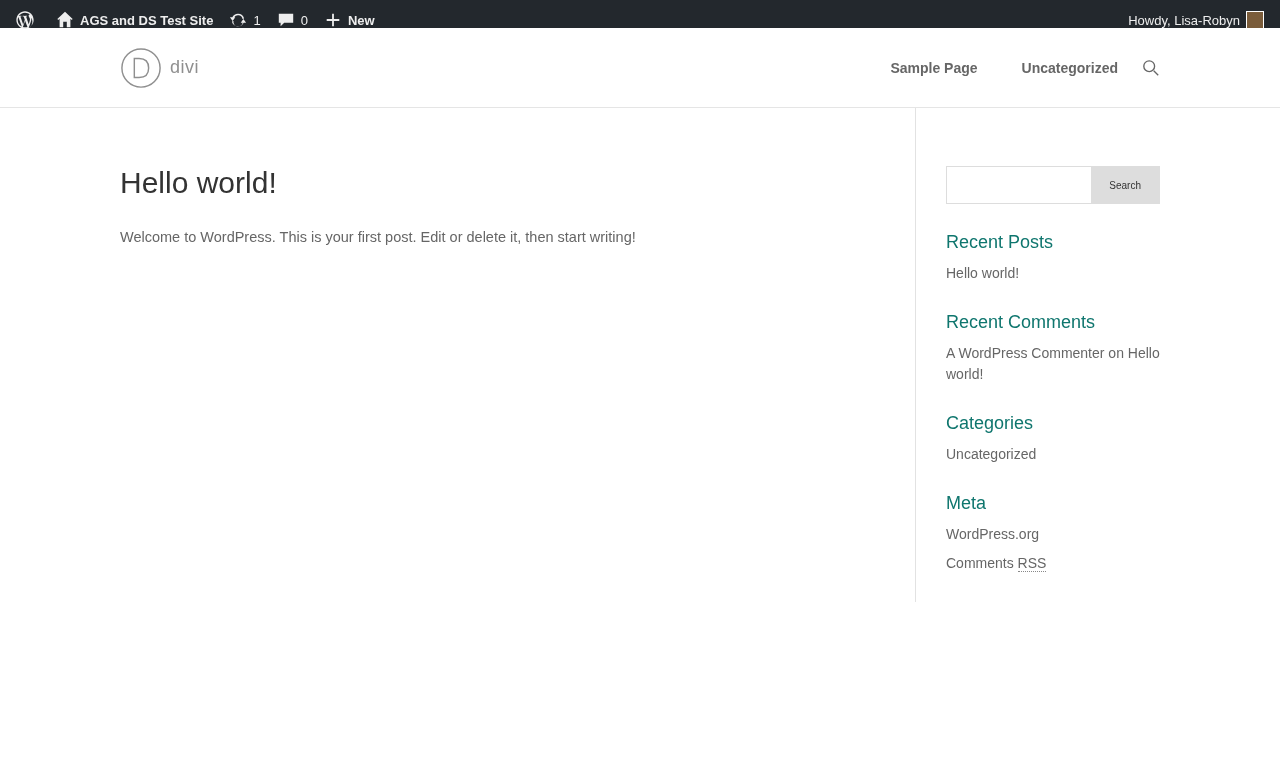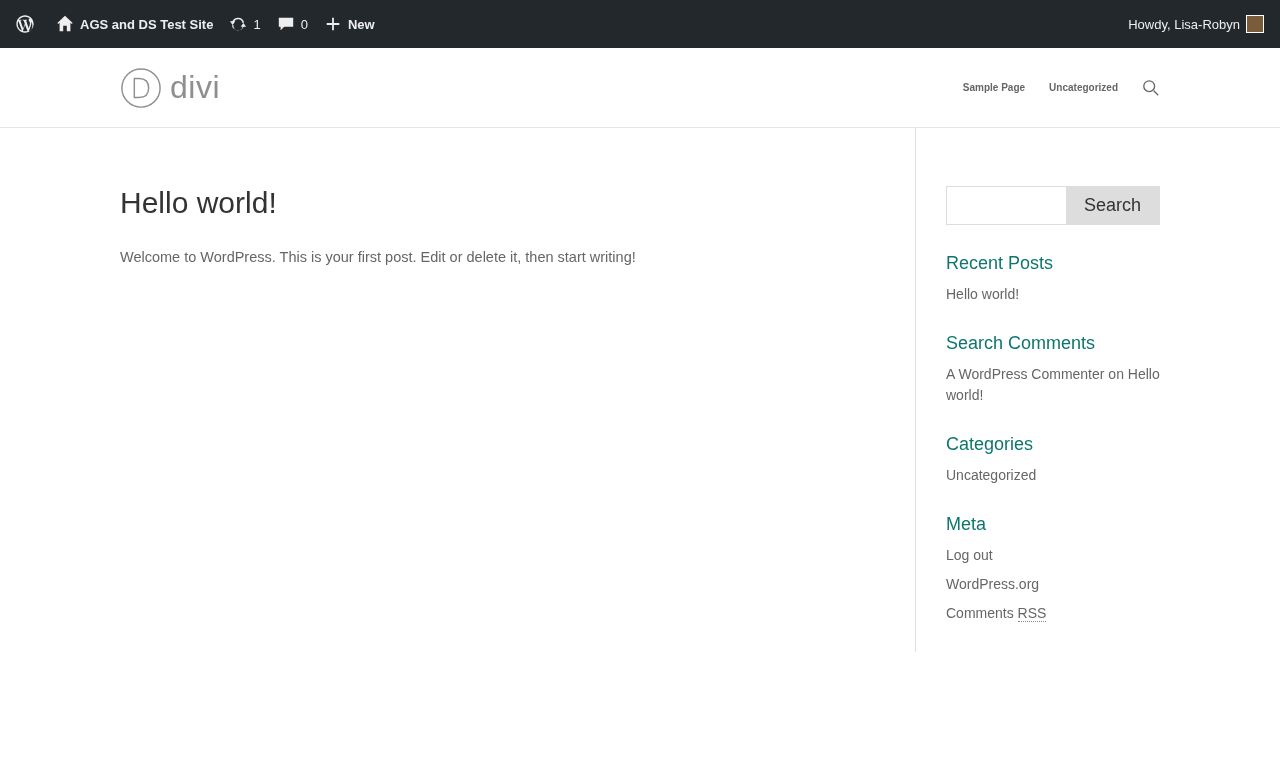--- a/index.html
+++ b/index.html
@@ -1,47 +1,47 @@
 <!DOCTYPE html>
 <html><head>
 <meta charset="utf-8">
 <style>
   * { margin: 0; padding: 0; box-sizing: border-box; }
   body { font-family: "Helvetica Neue", Helvetica, Arial, sans-serif; color: #333; background: #fff; }
 
   
-  .admin-bar { background: #23282d; color: #eee; height: 48px; display: flex; align-items: center; justify-content: space-between; font-size: 13px; padding: 4px 8px; }
+  .admin-bar { background: #23282d; color: #eee; height: 28px; display: flex; align-items: flex-start; justify-content: space-between; font-size: 13px; padding: 4px 8px; }
   .admin-left, .admin-right { display: flex; align-items: center; }
   .admin-item { display: flex; align-items: center; padding: 0 8px; height: 32px; cursor: pointer; color: #eee; }
   .admin-item .ico { margin-right: 6px; display: inline-flex; }
   .admin-item span.txt { white-space: nowrap; }
   .admin-item.bold span.txt { font-weight: 600; }
   .avatar { width: 18px; height: 18px; background: #7a5c3a; border: 1px solid #fff; margin-left: 6px; }
 
   
   .site-header { border-bottom: 1px solid #e5e5e5; }
   .header-inner { max-width: 1080px; margin: 0 auto; height: 79px; display: flex; align-items: center; justify-content: space-between; padding: 0 20px; }
-  .logo { display: flex; align-items: center; color: #8f8f8f; font-size: 32px; font-weight: 300; letter-spacing: 0.5px; cursor: pointer; }
+  .logo { display: flex; align-items: center; color: #8f8f8f; font-size: 18px; font-weight: 300; letter-spacing: 0.5px; cursor: pointer; }
   .logo svg { margin-right: 8px; }
   .main-nav { display: flex; align-items: center; gap: 24px; }
-  .main-nav a { color: #666; text-decoration: none; font-weight: 600; font-size: 10px; cursor: pointer; }
+  .main-nav a { color: #666; text-decoration: none; font-weight: 600; font-size: 14px; cursor: pointer; margin-left: 20px; }
   .search-icon { color: #666; cursor: pointer; display: inline-flex; }
 
   
   .container { max-width: 1080px; margin: 0 auto; display: flex; padding: 0 20px; gap: 48px; }
   .main-col { flex: 1; padding-top: 58px; padding-right: 60px; }
   .sidebar-col { width: 245px; border-left: 1px solid #e2e2e2; padding-top: 58px; padding-left: 30px; }
 
   .post-title a { color: #333; text-decoration: none; font-size: 30px; font-weight: 500; }
   .post-content { color: #666; font-size: 14.5px; margin-top: 26px; line-height: 1.6; }
 
   
   .search-widget { display: flex; border: 1px solid #ddd; margin-bottom: 28px; }
   .search-widget input { flex: 1; border: none; padding: 10px 12px; font-size: 14px; outline: none; min-width: 0; }
-  .search-widget button { background: #ddd; border: none; color: #333; font-size: 18px; padding: 8px 18px; cursor: pointer; }
+  .search-widget button { background: #ddd; border: none; color: #333; font-size: 10px; padding: 8px 18px; cursor: pointer; }
 
   .widget { margin-bottom: 28px; }
   .widget h4 { color: #0f766e; font-size: 18px; font-weight: 500; margin-bottom: 10px; }
   .widget ul { list-style: none; }
   .widget li { margin-bottom: 8px; font-size: 14px; color: #666; line-height: 1.5; }
   .widget li a { color: #666; text-decoration: none; cursor: pointer; }
   .rss { border-bottom: 1px dotted #888; cursor: help; }
 </style>
 </head>
 <body>
@@ -135,38 +135,37 @@
     </div>
 
     <div class="widget">
       <h4>Recent Posts</h4>
       <ul>
         <li><a>Hello world!</a></li>
       </ul>
     </div>
 
     <div class="widget">
-      <h4>Search Comments</h4>
+      <h4>Recent Comments</h4>
       <ul>
         <li>
           <a>A WordPress Commenter</a><span> on </span><a>Hello world!</a>
         </li>
       </ul>
     </div>
 
 
     <div class="widget">
       <h4>Categories</h4>
       <ul>
         <li><a>Uncategorized</a></li>
       </ul>
     </div>
 
     <div class="widget">
       <h4>Meta</h4>
       <ul>
-        <li><a>Log out</a></li>
         <li><a>WordPress.org</a></li>
         <li><a><span>Comments </span><span class="rss">RSS</span></a></li>
       </ul>
     </div>
   </aside>
 </div>
 
 </body></html>

